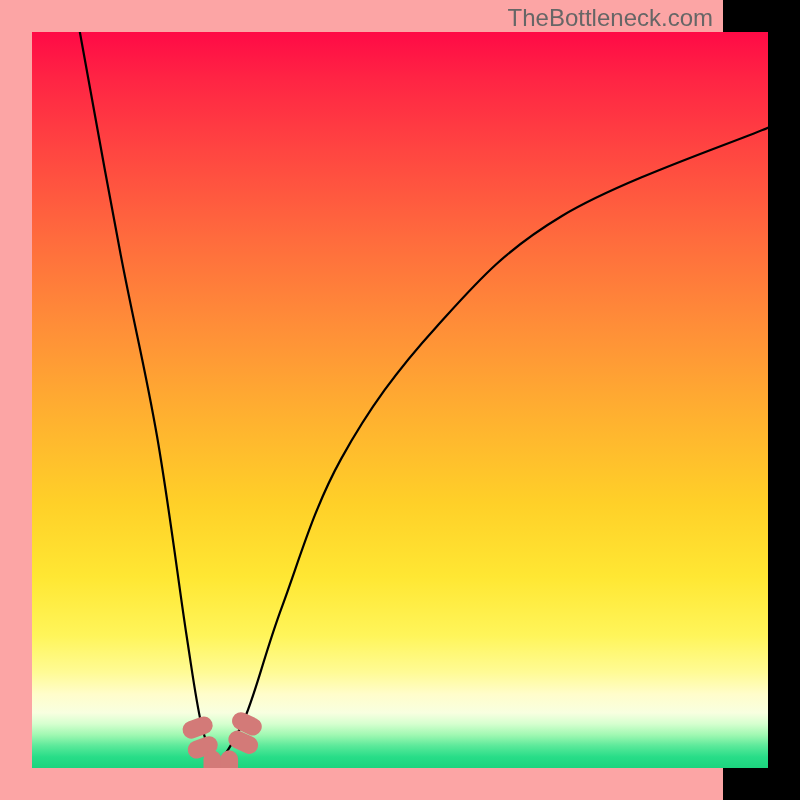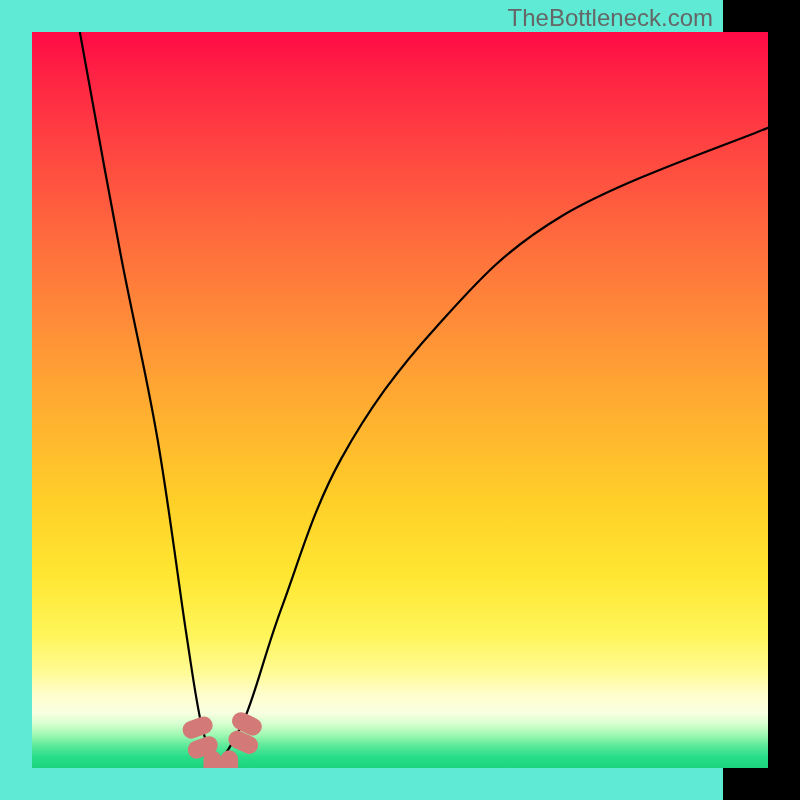--- a/index.html
+++ b/index.html
@@ -8,21 +8,21 @@
     width: 800px;
     height: 800px;
     overflow: hidden;
     background: #000;
     font-family: Arial, Helvetica, sans-serif;
   }
   .frame {
     position: relative;
     width: 723px;
     height: 800px;
-    background: #5eead4;
+    background: #fca5a5;
   }
   .watermark {
     position: absolute;
     top: 4px;
     right: 10px;
     color: #666;
     font-size: 24px;
     font-weight: 500;
     z-index: 10;
   }

